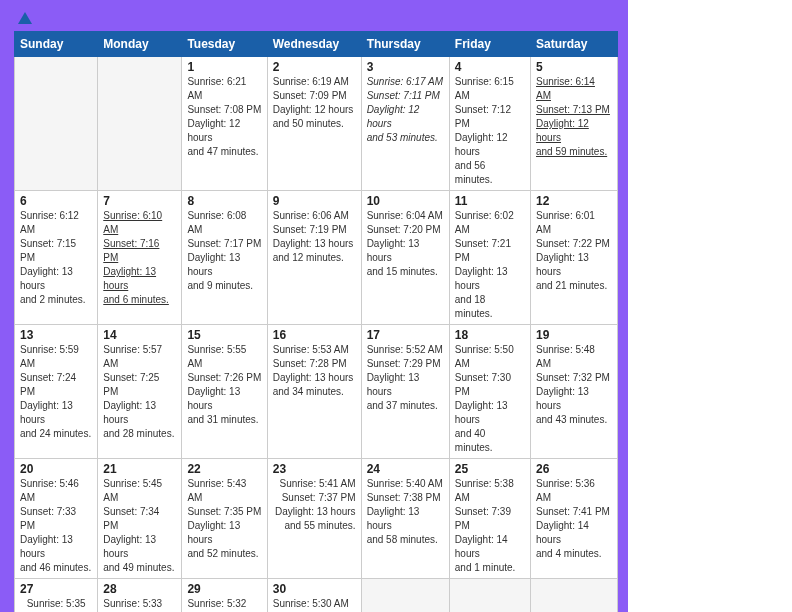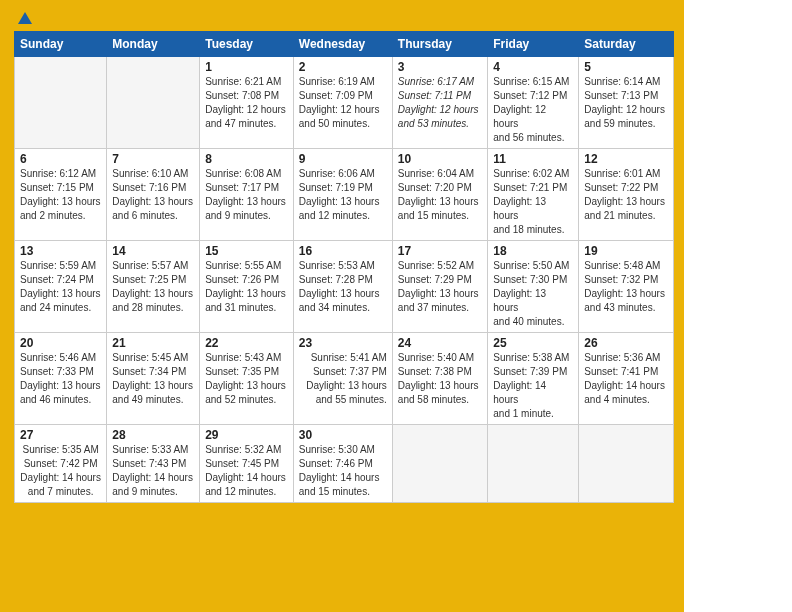--- a/index.html
+++ b/index.html
@@ -4,23 +4,23 @@
   <style>
     * { margin: 0; padding: 0; box-sizing: border-box; }
     body {
       font-family: Arial, sans-serif;
       background: #fff;
       width: 792px;
       height: 612px;
       overflow: hidden;
     }
     .page {
-      width: 684px;
+      width: 628px;
       height: 612px;
-      background: #eab308;
+      background: #8b5cf6;
       padding: 10px 10px 10px 14px;
     }
     .header {
       display: flex;
       justify-content: space-between;
       align-items: flex-start;
       margin-bottom: 6px;
     }
     .logo {
       display: flex;
@@ -154,37 +154,37 @@
           </td>
           <td>
             <span class="day-num">4</span>
             <div class="day-info" style="white-space: pre-line;">Sunrise: 6:15 AM
 Sunset: 7:12 PM
 Daylight: 12 hours
 and 56 minutes.</div>
           </td>
           <td>
             <span class="day-num">5</span>
-            <div class="day-info" style="white-space: pre-line;">Sunrise: 6:14 AM
+            <div class="day-info" style="white-space: pre-line; text-decoration: underline;">Sunrise: 6:14 AM
 Sunset: 7:13 PM
 Daylight: 12 hours
 and 59 minutes.</div>
           </td>
         </tr>
         <tr>
           <td>
             <span class="day-num">6</span>
             <div class="day-info" style="white-space: pre-line;">Sunrise: 6:12 AM
 Sunset: 7:15 PM
 Daylight: 13 hours
 and 2 minutes.</div>
           </td>
           <td>
             <span class="day-num">7</span>
-            <div class="day-info" style="white-space: pre-line;">Sunrise: 6:10 AM
+            <div class="day-info" style="white-space: pre-line; text-decoration: underline;">Sunrise: 6:10 AM
 Sunset: 7:16 PM
 Daylight: 13 hours
 and 6 minutes.</div>
           </td>
           <td>
             <span class="day-num">8</span>
             <div class="day-info" style="white-space: pre-line;">Sunrise: 6:08 AM
 Sunset: 7:17 PM
 Daylight: 13 hours
 and 9 minutes.</div>

